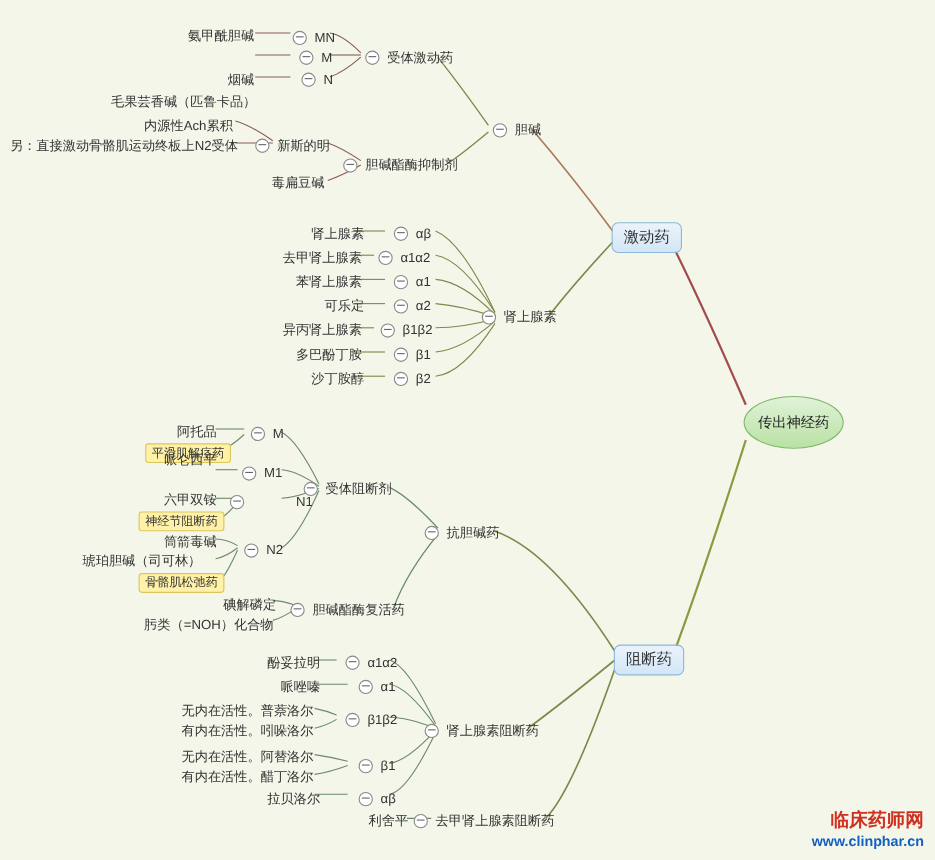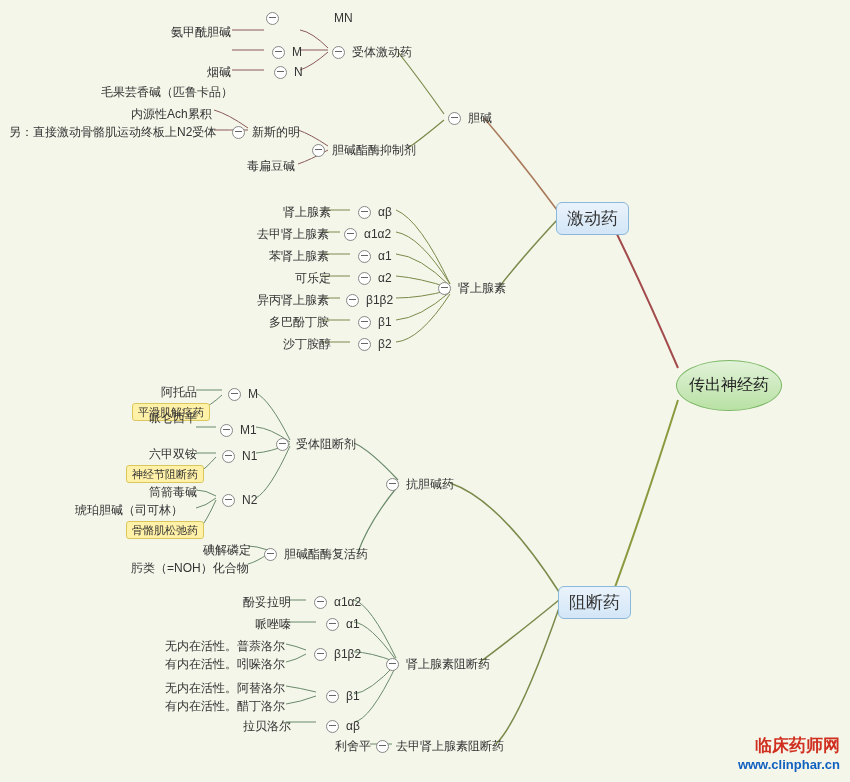--- a/index.html
+++ b/index.html
@@ -28,32 +28,32 @@
     height: 20px;
   }
   .node .label {
     padding: 1px 3px;
   }
   .root {
     background: linear-gradient(#e1f2d8, #b9e1a4);
     border: 1px solid #7ab764;
     border-radius: 50%;
     padding: 14px 12px;
-    font-size: 16px;
+    font-size: 13px;
     font-weight: 500;
     height: auto;
     color: #222;
   }
   .pill {
     background: linear-gradient(#eaf3fb, #d3e6f7);
     border: 1px solid #8ab8da;
     border-radius: 6px;
     padding: 4px 10px;
     height: auto;
-    font-size: 17px;
+    font-size: 14px;
     text-align: center;
   }
   .tag {
     background: #fff1a8;
     border: 1px solid #d9c75e;
     border-radius: 3px;
     padding: 1px 5px;
     font-size: 11px;
     line-height: 1.3;
   }
@@ -185,21 +185,21 @@
 </div>
 
 <div class="node rtl" style="left:444px; top:108px;">
   <span class="label">胆碱</span>
   <span class="minus"></span>
 </div>
 <div class="node rtl" style="left:328px; top:42px;">
   <span class="label">受体激动药</span>
   <span class="minus"></span>
 </div>
-<div class="node rtl" style="left:262px; top:8px;gap:48px;">
+<div class="node rtl" style="left:262px; top:24px;">
   <span class="label">MN</span>
   <span class="minus"></span>
 </div>
 <div class="node" style="left:168px; top:22px;">
   <span class="label">氨甲酰胆碱</span>
 </div>
 <div class="node rtl" style="left:268px; top:42px;">
   <span class="label">M</span>
   <span class="minus"></span>
 </div>
@@ -304,21 +304,21 @@
 <div class="node" style="left:132px; top:402px;">
     <span class="tag">平滑肌解痉药</span>
   </div>
 <div class="node rtl" style="left:216px; top:420px;">
     <span class="label">M1</span>
     <span class="minus"></span>
   </div>
 <div class="node" style="left:146px; top:408px;">
     <span class="label">哌仑西平</span>
   </div>
-<div class="node rtl" style="left:218px; top:446px;">
+<div class="node rtl" style="left:205px; top:446px;gap:40px;">
     <span class="label">N1</span>
     <span class="minus"></span>
   </div>
 <div class="node" style="left:146px; top:444px;">
     <span class="label">六甲双铵</span>
   </div>
 <div class="node" style="left:126px; top:464px;">
     <span class="tag">神经节阻断药</span>
   </div>
 <div class="node rtl" style="left:218px; top:490px;">

